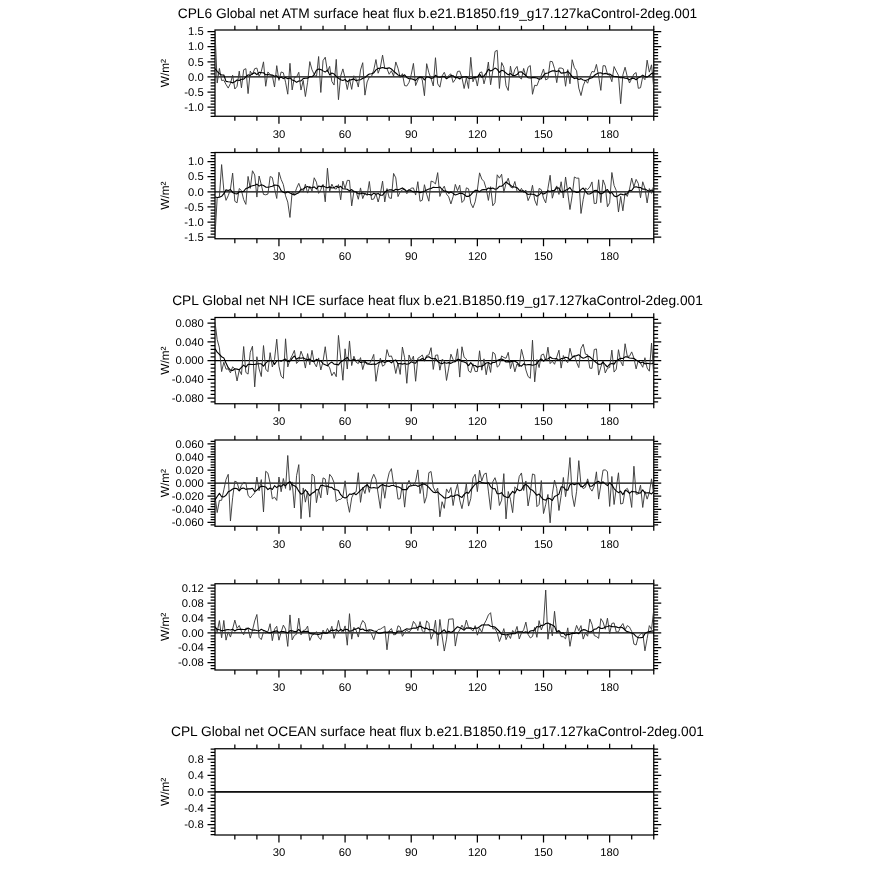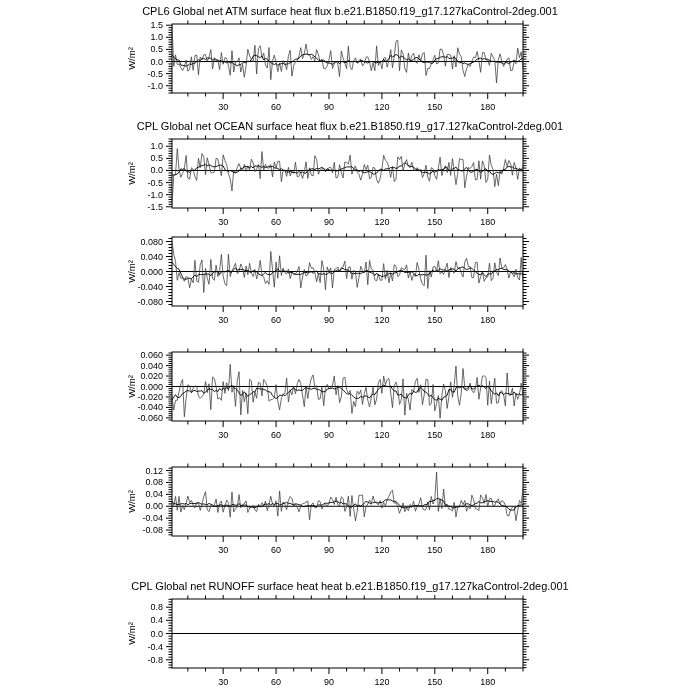--- a/index.html
+++ b/index.html
@@ -133,21 +133,20 @@
         <line x1="172" y1="65.73684210526315" x2="166" y2="65.73684210526315" stroke="#000000" stroke-width="1"></line>
         <line x1="523" y1="65.73684210526315" x2="529" y2="65.73684210526315" stroke="#000000" stroke-width="1"></line>
         <text x="163" y="68.73684210526315" text-anchor="end" font-size="9" fill="#000000">-1.0</text>
         <text x="132" y="41.5" text-anchor="middle" font-size="9.5" fill="#000000" transform="rotate(-90 132 38.5)">W/m²</text>
         <line x1="172" y1="41.526315789473685" x2="523" y2="41.526315789473685" stroke="#000000" stroke-width="1"></line>
         <polyline points="172.00,5.21 173.76,46.42 175.53,34.74 177.29,44.39 179.06,44.10 180.82,47.58 182.58,50.46 184.35,46.77 186.11,40.15 187.87,51.21 189.64,49.04 191.40,36.89 193.17,50.28 194.93,35.81 196.69,34.94 198.46,54.88 200.22,36.90 201.98,39.71 203.75,34.89 205.51,34.45 207.28,41.24 209.04,37.24 210.80,29.48 212.57,49.00 214.33,37.56 216.10,39.66 217.86,40.44 219.62,49.62 221.39,32.53 223.15,44.29 224.91,37.58 226.68,38.22 228.44,45.80 230.21,55.36 231.97,30.64 233.73,51.94 235.50,41.93 237.26,41.61 239.03,37.80 240.79,52.04 242.55,44.34 244.32,57.21 246.08,45.78 247.84,29.29 249.61,35.84 251.37,39.57 253.14,41.70 254.90,25.22 256.66,53.98 258.43,28.49 260.19,25.78 261.95,37.34 263.72,33.08 265.48,45.18 267.25,48.03 269.01,27.50 270.77,59.76 272.54,40.81 274.30,35.13 276.07,42.53 277.83,51.61 279.59,43.05 281.36,51.47 283.12,40.62 284.88,43.01 286.65,49.63 288.41,36.01 290.18,30.16 291.94,56.10 293.70,45.57 295.47,41.63 297.23,41.15 298.99,36.11 300.76,27.64 302.52,38.57 304.29,33.78 306.05,24.08 307.81,34.70 309.58,34.85 311.34,39.40 313.11,36.64 314.87,40.91 316.63,29.57 318.40,34.60 320.16,41.89 321.92,38.96 323.69,48.48 325.45,48.79 327.22,45.89 328.98,39.75 330.74,30.73 332.51,48.46 334.27,44.02 336.04,41.43 337.80,43.95 339.56,56.56 341.33,30.94 343.09,38.16 344.85,42.77 346.62,48.76 348.38,26.18 350.15,47.11 351.91,49.72 353.67,40.73 355.44,37.84 357.20,42.80 358.96,40.37 360.73,39.11 362.49,45.93 364.26,43.53 366.02,37.19 367.78,36.84 369.55,41.97 371.31,50.82 373.08,42.35 374.84,50.76 376.60,25.85 378.37,45.46 380.13,40.83 381.89,48.83 383.66,38.24 385.42,37.53 387.19,47.08 388.95,40.26 390.71,29.60 392.48,47.79 394.24,36.56 396.01,21.18 397.77,20.28 399.53,50.75 401.30,30.03 403.06,33.73 404.82,48.60 406.59,52.42 408.35,32.92 410.12,41.61 411.88,35.59 413.64,33.13 415.41,41.84 417.17,43.22 418.93,34.74 420.70,41.25 422.46,33.72 424.23,32.46 425.99,55.43 427.75,48.18 429.52,48.58 431.28,44.05 433.05,40.08 434.81,35.19 436.57,43.94 438.34,42.96 440.10,29.05 441.86,29.31 443.63,34.95 445.39,46.12 447.16,34.53 448.92,34.41 450.68,35.15 452.45,49.00 454.21,35.70 455.97,46.99 457.74,27.78 459.50,34.12 461.27,36.63 463.03,50.47 464.79,56.44 466.56,48.65 468.32,44.26 470.09,46.55 471.85,41.26 473.61,37.17 475.38,37.63 477.14,31.52 478.90,40.86 480.67,52.30 482.43,32.57 484.20,32.64 485.96,39.46 487.72,40.13 489.49,45.37 491.25,33.25 493.02,36.89 494.78,40.28 496.54,62.96 498.31,39.93 500.07,33.79 501.83,41.40 503.60,46.42 505.36,42.89 507.13,39.21 508.89,38.04 510.65,50.65 512.42,50.20 514.18,41.39 515.94,43.77 517.71,28.14 519.47,37.69 521.24,31.87 523.00,50.08" fill="none" stroke="#3a3a3a" stroke-width="0.75" clip-path="url(#clip0)" stroke-linejoin="round"></polyline>
         <polyline points="172.00,34.97 173.76,37.07 175.53,38.99 177.29,39.96 179.06,39.98 180.82,45.09 182.58,45.38 184.35,45.62 186.11,46.28 187.87,45.36 189.64,43.95 191.40,44.44 193.17,43.35 194.93,43.30 196.69,41.48 198.46,39.86 200.22,40.34 201.98,38.90 203.75,38.19 205.51,39.75 207.28,37.83 209.04,38.14 210.80,38.22 212.57,39.85 214.33,39.64 216.10,39.98 217.86,40.02 219.62,40.99 221.39,40.63 223.15,42.61 224.91,41.61 226.68,42.89 228.44,42.03 230.21,43.04 231.97,42.32 233.73,43.93 235.50,44.61 237.26,45.87 239.03,44.81 240.79,44.66 242.55,42.87 244.32,42.61 246.08,42.62 247.84,41.22 249.61,41.44 251.37,39.67 253.14,36.18 254.90,35.24 256.66,35.67 258.43,36.70 260.19,37.64 261.95,36.07 263.72,39.90 265.48,38.44 267.25,39.18 269.01,41.04 270.77,42.63 272.54,43.73 274.30,44.43 276.07,43.61 277.83,45.33 279.59,44.21 281.36,43.67 283.12,43.12 284.88,44.63 286.65,43.96 288.41,43.80 290.18,42.65 291.94,42.15 293.70,40.44 295.47,39.21 297.23,38.97 298.99,38.29 300.76,35.91 302.52,34.72 304.29,34.47 306.05,33.97 307.81,34.51 309.58,34.72 311.34,34.28 313.11,35.18 314.87,36.84 316.63,38.37 318.40,39.92 320.16,40.64 321.92,40.98 323.69,39.85 325.45,41.95 327.22,43.00 328.98,42.95 330.74,43.50 332.51,44.40 334.27,42.41 336.04,41.56 337.80,41.89 339.56,43.89 341.33,41.42 343.09,41.76 344.85,42.68 346.62,42.33 348.38,40.25 350.15,41.56 351.91,41.81 353.67,41.40 355.44,41.09 357.20,43.02 358.96,41.91 360.73,40.48 362.49,40.62 364.26,42.06 366.02,42.01 367.78,43.17 369.55,41.69 371.31,41.64 373.08,41.34 374.84,42.63 376.60,42.79 378.37,42.30 380.13,41.88 381.89,41.65 383.66,39.30 385.42,41.73 387.19,40.75 388.95,38.56 390.71,35.39 392.48,36.78 394.24,35.95 396.01,34.46 397.77,35.39 399.53,37.93 401.30,36.27 403.06,36.84 404.82,38.44 406.59,39.86 408.35,38.87 410.12,40.34 411.88,40.45 413.64,39.64 415.41,37.56 417.17,37.51 418.93,39.04 420.70,40.44 422.46,42.16 424.23,42.40 425.99,42.06 427.75,42.11 429.52,42.40 431.28,43.43 433.05,43.05 434.81,40.15 436.57,38.68 438.34,38.41 440.10,37.35 441.86,36.72 443.63,36.71 445.39,37.27 447.16,36.47 448.92,38.46 450.68,38.29 452.45,38.20 454.21,37.14 455.97,38.92 457.74,41.36 459.50,42.86 461.27,42.34 463.03,43.54 464.79,42.91 466.56,43.95 468.32,44.34 470.09,43.77 471.85,42.70 473.61,42.25 475.38,40.46 477.14,39.17 478.90,38.38 480.67,38.25 482.43,39.16 484.20,38.68 485.96,39.27 487.72,39.21 489.49,40.39 491.25,41.21 493.02,41.34 494.78,41.55 496.54,42.25 498.31,41.98 500.07,42.64 501.83,42.77 503.60,43.92 505.36,42.50 507.13,42.66 508.89,43.77 510.65,42.30 512.42,41.33 514.18,40.11 515.94,41.31 517.71,41.72 519.47,40.45 521.24,38.83 523.00,38.31" fill="none" stroke="#000000" stroke-width="0.9" clip-path="url(#clip0)" stroke-linejoin="round"></polyline>
       </svg>
   </section>
   <section class="panel">
-    <div class="panel-title">CPL Global net OCEAN surface heat flux b.e21.B1850.f19_g17.127kaControl-2deg.001</div>
     <svg class="plot" viewBox="0 0 700 98">
         <defs>
           <clipPath id="clip1">
             <rect x="172" y="4" width="351" height="69"></rect>
           </clipPath>
         </defs>
         <rect x="172" y="4" width="351" height="69" fill="none" stroke="#000000" stroke-width="1"></rect>
         <line x1="187.87437185929647" y1="73" x2="187.87437185929647" y2="76.5" stroke="#000000" stroke-width="1"></line>
         <line x1="187.87437185929647" y1="4" x2="187.87437185929647" y2="0.5" stroke="#000000" stroke-width="1"></line>
         <line x1="205.51256281407035" y1="73" x2="205.51256281407035" y2="76.5" stroke="#000000" stroke-width="1"></line>
@@ -258,20 +257,21 @@
         <line x1="172" y1="71.78947368421052" x2="166" y2="71.78947368421052" stroke="#000000" stroke-width="1"></line>
         <line x1="523" y1="71.78947368421052" x2="529" y2="71.78947368421052" stroke="#000000" stroke-width="1"></line>
         <text x="163" y="74.78947368421052" text-anchor="end" font-size="9" fill="#000000">-1.5</text>
         <text x="132" y="41.5" text-anchor="middle" font-size="9.5" fill="#000000" transform="rotate(-90 132 38.5)">W/m²</text>
         <line x1="172" y1="35.473684210526315" x2="523" y2="35.473684210526315" stroke="#000000" stroke-width="1"></line>
         <polyline points="172.00,70.58 173.76,40.09 175.53,39.29 177.29,13.68 179.06,34.19 180.82,42.27 182.58,38.55 184.35,33.43 186.11,20.48 187.87,43.03 189.64,44.26 191.40,32.82 193.17,34.49 194.93,41.67 196.69,45.50 198.46,23.14 200.22,32.68 201.98,18.63 203.75,21.96 205.51,39.65 207.28,22.82 209.04,29.77 210.80,37.49 212.57,37.86 214.33,37.25 216.10,23.20 217.86,24.03 219.62,32.87 221.39,40.74 223.15,19.80 224.91,25.53 226.68,29.64 228.44,38.64 230.21,43.68 231.97,55.96 233.73,35.14 235.50,37.85 237.26,32.57 239.03,28.67 240.79,33.47 242.55,35.64 244.32,29.41 246.08,36.48 247.84,30.87 249.61,34.81 251.37,24.22 253.14,27.72 254.90,36.68 256.66,33.65 258.43,29.55 260.19,43.46 261.95,16.58 263.72,35.14 265.48,29.33 267.25,32.79 269.01,33.25 270.77,29.65 272.54,41.83 274.30,26.87 276.07,32.83 277.83,26.28 279.59,26.36 281.36,46.71 283.12,35.04 284.88,35.25 286.65,41.40 288.41,32.33 290.18,40.88 291.94,36.29 293.70,38.38 295.47,27.18 297.23,41.61 298.99,41.26 300.76,36.93 302.52,43.59 304.29,36.92 306.05,26.85 307.81,43.54 309.58,32.87 311.34,40.26 313.11,40.76 314.87,20.74 316.63,24.25 318.40,39.26 320.16,35.33 321.92,34.00 323.69,33.37 325.45,37.01 327.22,34.61 328.98,32.51 330.74,32.36 332.51,38.03 334.27,27.35 336.04,43.02 337.80,42.18 339.56,29.77 341.33,37.48 343.09,42.97 344.85,26.85 346.62,27.53 348.38,29.14 350.15,20.11 351.91,39.16 353.67,33.70 355.44,30.92 357.20,37.28 358.96,39.43 360.73,45.14 362.49,39.31 364.26,29.51 366.02,34.54 367.78,30.15 369.55,43.99 371.31,42.08 373.08,32.27 374.84,33.06 376.60,44.56 378.37,48.21 380.13,43.43 381.89,33.98 383.66,20.28 385.42,25.24 387.19,27.20 388.95,32.94 390.71,42.33 392.48,31.37 394.24,46.62 396.01,44.12 397.77,21.83 399.53,24.51 401.30,21.41 403.06,35.84 404.82,28.77 406.59,24.59 408.35,31.50 410.12,32.44 411.88,27.21 413.64,35.05 415.41,35.56 417.17,32.67 418.93,36.20 420.70,34.02 422.46,42.49 424.23,38.46 425.99,30.20 427.75,42.04 429.52,46.36 431.28,32.73 433.05,33.75 434.81,40.50 436.57,44.32 438.34,32.76 440.10,22.21 441.86,40.56 443.63,34.06 445.39,30.73 447.16,37.53 448.92,27.41 450.68,40.42 452.45,23.59 454.21,36.16 455.97,49.62 457.74,38.50 459.50,23.58 461.27,24.55 463.03,24.49 464.79,52.77 466.56,41.64 468.32,32.50 470.09,33.63 471.85,31.55 473.61,27.54 475.38,44.87 477.14,44.61 478.90,25.81 480.67,44.13 482.43,25.93 484.20,30.61 485.96,47.46 487.72,44.18 489.49,20.00 491.25,30.33 493.02,34.47 494.78,51.62 496.54,39.10 498.31,50.63 500.07,36.19 501.83,39.14 503.60,33.42 505.36,24.49 507.13,31.49 508.89,25.52 510.65,28.87 512.42,40.19 514.18,27.42 515.94,32.57 517.71,44.35 519.47,32.89 521.24,36.65 523.00,30.55" fill="none" stroke="#3a3a3a" stroke-width="0.75" clip-path="url(#clip1)" stroke-linejoin="round"></polyline>
         <polyline points="172.00,39.57 173.76,40.02 175.53,39.81 177.29,39.01 179.06,36.95 180.82,33.89 182.58,34.35 184.35,33.63 186.11,35.95 187.87,36.78 189.64,37.14 191.40,35.42 193.17,35.34 194.93,35.14 196.69,32.80 198.46,32.28 200.22,31.17 201.98,30.65 203.75,30.18 205.51,29.33 207.28,30.90 209.04,29.85 210.80,30.45 212.57,31.66 214.33,31.78 216.10,31.45 217.86,30.97 219.62,30.10 221.39,30.19 223.15,30.90 224.91,34.54 226.68,35.78 228.44,36.33 230.21,35.43 231.97,36.41 233.73,37.29 235.50,37.96 237.26,36.94 239.03,36.13 240.79,33.35 242.55,33.31 244.32,31.79 246.08,31.26 247.84,32.15 249.61,32.16 251.37,31.49 253.14,33.05 254.90,30.84 256.66,31.31 258.43,30.70 260.19,31.66 261.95,32.27 263.72,31.49 265.48,32.40 267.25,32.10 269.01,30.92 270.77,32.00 272.54,31.02 274.30,32.95 276.07,33.20 277.83,33.42 279.59,34.73 281.36,33.67 283.12,35.23 284.88,35.61 286.65,36.96 288.41,37.05 290.18,36.48 291.94,37.18 293.70,37.36 295.47,37.61 297.23,38.12 298.99,36.56 300.76,37.36 302.52,36.75 304.29,38.20 306.05,38.11 307.81,35.83 309.58,34.42 311.34,33.94 313.11,33.76 314.87,34.56 316.63,33.43 318.40,33.89 320.16,33.26 321.92,32.34 323.69,33.63 325.45,35.16 327.22,33.84 328.98,34.69 330.74,35.60 332.51,35.20 334.27,35.26 336.04,36.19 337.80,35.56 339.56,35.02 341.33,34.03 343.09,33.23 344.85,32.80 346.62,31.86 348.38,31.98 350.15,31.96 351.91,31.57 353.67,33.60 355.44,34.91 357.20,34.95 358.96,36.55 360.73,35.55 362.49,36.70 364.26,37.94 366.02,37.38 367.78,36.67 369.55,36.61 371.31,37.60 373.08,39.14 374.84,39.08 376.60,37.98 378.37,35.90 380.13,34.25 381.89,34.32 383.66,35.35 385.42,33.88 387.19,33.71 388.95,33.79 390.71,32.44 392.48,32.91 394.24,32.48 396.01,33.44 397.77,32.98 399.53,31.01 401.30,31.02 403.06,29.45 404.82,27.57 406.59,29.03 408.35,30.26 410.12,31.51 411.88,31.55 413.64,32.14 415.41,34.13 417.17,34.90 418.93,34.65 420.70,36.30 422.46,37.56 424.23,37.24 425.99,37.36 427.75,37.84 429.52,38.98 431.28,37.90 433.05,36.10 434.81,37.25 436.57,36.36 438.34,34.62 440.10,35.16 441.86,34.45 443.63,34.44 445.39,32.14 447.16,32.52 448.92,35.56 450.68,35.34 452.45,34.17 454.21,33.49 455.97,32.04 457.74,34.85 459.50,34.99 461.27,35.98 463.03,35.70 464.79,33.69 466.56,32.47 468.32,34.84 470.09,37.07 471.85,37.21 473.61,36.25 475.38,34.51 477.14,34.30 478.90,35.83 480.67,37.24 482.43,36.40 484.20,34.78 485.96,33.66 487.72,36.53 489.49,35.97 491.25,38.71 493.02,39.33 494.78,38.41 496.54,37.21 498.31,37.71 500.07,37.84 501.83,36.84 503.60,34.32 505.36,34.44 507.13,31.86 508.89,31.46 510.65,32.03 512.42,31.97 514.18,33.33 515.94,33.22 517.71,34.18 519.47,34.94 521.24,34.07 523.00,35.40" fill="none" stroke="#000000" stroke-width="0.9" clip-path="url(#clip1)" stroke-linejoin="round"></polyline>
       </svg>
   </section>
   <section class="panel">
+    <div class="panel-title">CPL Global net NH ICE surface heat flux b.e21.B1850.f19_g17.127kaControl-2deg.001</div>
     <svg class="plot" viewBox="0 0 700 98">
         <defs>
           <clipPath id="clip2">
             <rect x="172" y="4" width="351" height="69"></rect>
           </clipPath>
         </defs>
         <rect x="172" y="4" width="351" height="69" fill="none" stroke="#000000" stroke-width="1"></rect>
         <line x1="187.87437185929647" y1="73" x2="187.87437185929647" y2="76.5" stroke="#000000" stroke-width="1"></line>
         <line x1="187.87437185929647" y1="4" x2="187.87437185929647" y2="0.5" stroke="#000000" stroke-width="1"></line>
         <line x1="205.51256281407035" y1="73" x2="205.51256281407035" y2="76.5" stroke="#000000" stroke-width="1"></line>
@@ -626,21 +626,21 @@
         <line x1="172" y1="67.05172413793105" x2="166" y2="67.05172413793105" stroke="#000000" stroke-width="1"></line>
         <line x1="523" y1="67.05172413793105" x2="529" y2="67.05172413793105" stroke="#000000" stroke-width="1"></line>
         <text x="163" y="70.05172413793105" text-anchor="end" font-size="9" fill="#000000">-0.08</text>
         <text x="132" y="41.5" text-anchor="middle" font-size="9.5" fill="#000000" transform="rotate(-90 132 38.5)">W/m²</text>
         <line x1="172" y1="43.258620689655174" x2="523" y2="43.258620689655174" stroke="#000000" stroke-width="1"></line>
         <polyline points="172.00,37.42 173.76,42.52 175.53,33.45 177.29,47.22 179.06,33.36 180.82,49.10 182.58,42.49 184.35,46.64 186.11,40.30 187.87,33.09 189.64,39.68 191.40,37.39 193.17,42.11 194.93,44.86 196.69,39.47 198.46,39.92 200.22,47.49 201.98,41.25 203.75,33.75 205.51,28.59 207.28,46.84 209.04,48.67 210.80,42.52 212.57,43.63 214.33,42.29 216.10,35.98 217.86,49.52 219.62,40.34 221.39,37.98 223.15,49.14 224.91,42.71 226.68,37.09 228.44,40.26 230.21,54.11 231.97,28.94 233.73,48.92 235.50,45.28 237.26,44.37 239.03,31.56 240.79,44.90 242.55,41.35 244.32,41.01 246.08,37.85 247.84,49.42 249.61,45.16 251.37,44.20 253.14,42.30 254.90,46.98 256.66,48.56 258.43,41.09 260.19,44.08 261.95,39.75 263.72,43.16 265.48,38.01 267.25,47.69 269.01,41.81 270.77,33.26 272.54,41.42 274.30,42.92 276.07,37.73 277.83,53.16 279.59,27.94 281.36,48.34 283.12,38.87 284.88,41.25 286.65,46.67 288.41,37.51 290.18,33.38 291.94,35.51 293.70,43.36 295.47,41.27 297.23,44.25 298.99,48.78 300.76,42.63 302.52,40.61 304.29,40.32 306.05,39.10 307.81,38.03 309.58,56.83 311.34,41.71 313.11,39.80 314.87,44.83 316.63,44.61 318.40,37.62 320.16,38.67 321.92,46.06 323.69,42.75 325.45,41.03 327.22,42.91 328.98,40.46 330.74,34.08 332.51,36.46 334.27,41.45 336.04,34.25 337.80,41.76 339.56,43.32 341.33,33.66 343.09,35.70 344.85,48.38 346.62,43.77 348.38,33.15 350.15,53.49 351.91,32.56 353.67,45.74 355.44,57.83 357.20,48.33 358.96,32.35 360.73,32.26 362.49,32.06 364.26,53.86 366.02,43.69 367.78,40.99 369.55,37.12 371.31,40.36 373.08,33.08 374.84,39.05 376.60,40.12 378.37,41.88 380.13,37.54 381.89,45.14 383.66,39.48 385.42,42.79 387.19,36.49 388.95,33.22 390.71,28.97 392.48,27.16 394.24,40.14 396.01,39.92 397.77,43.30 399.53,50.24 401.30,45.38 403.06,39.89 404.82,48.72 406.59,44.59 408.35,47.80 410.12,41.36 411.88,43.25 413.64,38.14 415.41,48.17 417.17,43.48 418.93,40.85 420.70,34.69 422.46,44.54 424.23,47.34 425.99,46.18 427.75,38.92 429.52,46.85 431.28,33.52 433.05,40.96 434.81,36.15 436.57,9.06 438.34,48.39 440.10,35.74 441.86,45.64 443.63,26.04 445.39,43.62 447.16,42.04 448.92,46.29 450.68,46.38 452.45,48.05 454.21,39.28 455.97,54.05 457.74,43.91 459.50,43.54 461.27,37.30 463.03,41.61 464.79,37.48 466.56,48.28 468.32,43.46 470.09,45.97 471.85,32.17 473.61,36.56 475.38,45.42 477.14,46.22 478.90,47.66 480.67,31.92 482.43,34.65 484.20,40.38 485.96,31.54 487.72,43.82 489.49,35.75 491.25,35.35 493.02,42.63 494.78,42.44 496.54,38.29 498.31,35.83 500.07,40.85 501.83,37.49 503.60,38.66 505.36,42.15 507.13,52.24 508.89,53.00 510.65,46.16 512.42,44.44 514.18,43.03 515.94,57.67 517.71,47.83 519.47,37.49 521.24,40.55 523.00,24.99" fill="none" stroke="#3a3a3a" stroke-width="0.75" clip-path="url(#clip4)" stroke-linejoin="round"></polyline>
         <polyline points="172.00,38.79 173.76,40.51 175.53,40.79 177.29,41.52 179.06,41.39 180.82,40.91 182.58,40.59 184.35,41.03 186.11,40.46 187.87,41.74 189.64,40.67 191.40,40.38 193.17,40.48 194.93,40.58 196.69,40.66 198.46,39.43 200.22,40.48 201.98,41.20 203.75,40.94 205.51,41.41 207.28,41.67 209.04,40.39 210.80,41.31 212.57,42.04 214.33,43.08 216.10,43.34 217.86,42.68 219.62,42.07 221.39,41.70 223.15,43.01 224.91,42.23 226.68,42.16 228.44,42.71 230.21,43.42 231.97,41.47 233.73,41.72 235.50,42.19 237.26,42.27 239.03,40.47 240.79,42.74 242.55,42.32 244.32,42.20 246.08,41.97 247.84,43.69 249.61,44.09 251.37,44.06 253.14,44.40 254.90,44.61 256.66,43.92 258.43,43.12 260.19,43.51 261.95,43.46 263.72,41.93 265.48,41.14 267.25,41.34 269.01,40.64 270.77,42.13 272.54,40.44 274.30,41.59 276.07,40.61 277.83,40.54 279.59,42.03 281.36,41.60 283.12,40.54 284.88,40.29 286.65,39.20 288.41,40.68 290.18,40.23 291.94,41.33 293.70,41.48 295.47,40.81 297.23,41.12 298.99,41.76 300.76,42.04 302.52,43.54 304.29,43.58 306.05,43.09 307.81,42.65 309.58,42.87 311.34,42.54 313.11,42.36 314.87,43.13 316.63,43.65 318.40,41.90 320.16,42.03 321.92,42.10 323.69,40.91 325.45,40.01 327.22,40.43 328.98,39.94 330.74,39.46 332.51,39.52 334.27,38.71 336.04,37.90 337.80,38.79 339.56,39.86 341.33,39.49 343.09,40.83 344.85,40.64 346.62,41.09 348.38,42.70 350.15,44.33 351.91,43.96 353.67,42.16 355.44,40.86 357.20,43.17 358.96,42.08 360.73,43.01 362.49,42.05 364.26,40.11 366.02,38.42 367.78,39.16 369.55,40.04 371.31,41.13 373.08,39.31 374.84,39.48 376.60,39.31 378.37,39.94 380.13,39.51 381.89,39.52 383.66,38.40 385.42,36.96 387.19,36.77 388.95,37.03 390.71,36.83 392.48,38.03 394.24,38.31 396.01,38.69 397.77,40.41 399.53,42.15 401.30,44.44 403.06,44.58 404.82,44.95 406.59,44.37 408.35,44.14 410.12,43.93 411.88,44.04 413.64,42.48 415.41,42.48 417.17,42.42 418.93,42.96 420.70,42.48 422.46,43.45 424.23,41.82 425.99,41.54 427.75,41.02 429.52,38.17 431.28,38.60 433.05,37.31 434.81,37.25 436.57,35.82 438.34,35.46 440.10,36.40 441.86,37.00 443.63,38.13 445.39,42.47 447.16,41.45 448.92,43.49 450.68,43.30 452.45,45.24 454.21,44.54 455.97,44.49 457.74,43.51 459.50,43.72 461.27,43.21 463.03,43.95 464.79,41.52 466.56,40.71 468.32,40.92 470.09,41.91 471.85,42.58 473.61,41.96 475.38,40.45 477.14,40.11 478.90,38.50 480.67,39.80 482.43,39.71 484.20,38.59 485.96,38.19 487.72,37.61 489.49,38.32 491.25,38.45 493.02,38.50 494.78,39.16 496.54,38.59 498.31,39.30 500.07,41.18 501.83,42.33 503.60,42.74 505.36,43.42 507.13,44.22 508.89,46.09 510.65,47.24 512.42,47.11 514.18,46.93 515.94,43.91 517.71,42.77 519.47,42.29 521.24,41.93 523.00,41.71" fill="none" stroke="#000000" stroke-width="0.9" clip-path="url(#clip4)" stroke-linejoin="round"></polyline>
       </svg>
   </section>
   <section class="panel">
-    <div class="panel-title">CPL Global net RUNOFF surface heat heat b.e21.B1850.f19_g17.127kaControl-2deg.001</div>
+    <div class="panel-title">CPL Global net OCEAN surface heat flux b.e21.B1850.f19_g17.127kaControl-2deg.001</div>
     <svg class="plot" viewBox="0 0 700 98">
         <defs>
           <clipPath id="clip5">
             <rect x="172" y="4" width="351" height="69"></rect>
           </clipPath>
         </defs>
         <rect x="172" y="4" width="351" height="69" fill="none" stroke="#000000" stroke-width="1"></rect>
         <line x1="187.87437185929647" y1="73" x2="187.87437185929647" y2="76.5" stroke="#000000" stroke-width="1"></line>
         <line x1="187.87437185929647" y1="4" x2="187.87437185929647" y2="0.5" stroke="#000000" stroke-width="1"></line>
         <line x1="205.51256281407035" y1="73" x2="205.51256281407035" y2="76.5" stroke="#000000" stroke-width="1"></line>

